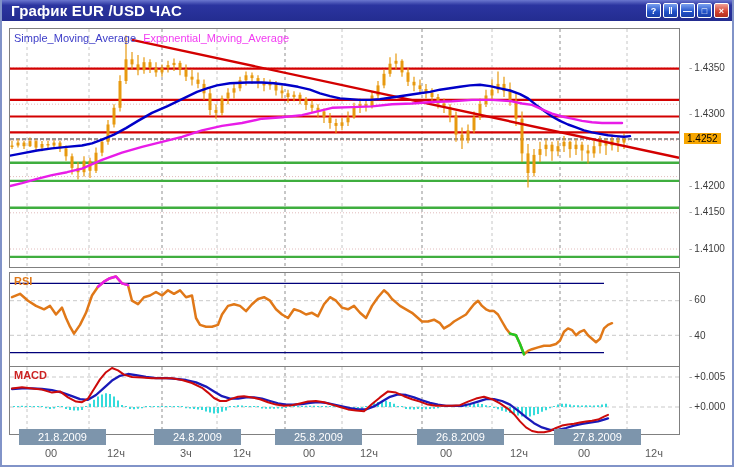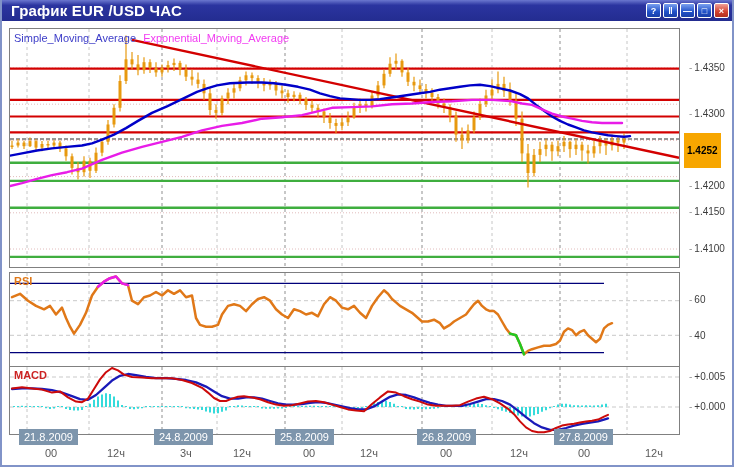--- a/index.html
+++ b/index.html
@@ -24,28 +24,28 @@
   .legend{position:absolute;left:4px;top:3px;font-size:11px;white-space:nowrap;text-align:right;}
   .legend .sma{color:#3d3dc8;}
   .legend .ema{color:#f23cf2;margin-left:4px;}
   .plabel{position:absolute;left:4px;top:2px;font-size:11px;font-weight:bold;}
   .rsi-label{color:#e07818;}
   .macd-label{color:#cc2222;}
   
   .axlabel{position:absolute;left:687px;font-size:10px;color:#3c3c3c;white-space:nowrap;}
   .axlabel::before{content:"-";color:#999;margin-right:2px;}
   .p0{top:62px;} .p1{top:108px;}
-  .p2{top:133px;left:682px;background:#f7a600;color:#000;padding:12px 3px;font-weight:bold;}
+  .p2{top:133px;left:682px;background:#f7a600;color:#000;padding:0 3px;font-weight:normal;}
   .p2::before{content:"";margin:0;}
   .p3{top:180px;} .p4{top:206px;} .p5{top:243px;}
   .r0{top:294px;} .r1{top:330px;}
   .m0{top:371px;} .m1{top:401px;}
   
   .datebox{position:absolute;top:429px;height:16px;line-height:16px;background:#7d95ac;
-           color:#fff;font-size:11px;padding:0 5px;}
+           color:#fff;font-size:11px;padding:0 19px;}
   .d0{left:17px;} .d1{left:152px;} .d2{left:273px;} .d3{left:415px;} .d4{left:552px;}
   .tlabel{position:absolute;top:447px;font-size:11px;color:#5a5a5a;margin-left:25px;}
   .t0{left:18px;} .t1{left:80px;} .t2{left:153px;} .t3{left:206px;} .t4{left:276px;}
   .t5{left:333px;} .t6{left:413px;} .t7{left:483px;} .t8{left:551px;} .t9{left:618px;}
 </style>
 </head>
 <body>
 
 <div class="win">
   <div class="titlebar">

